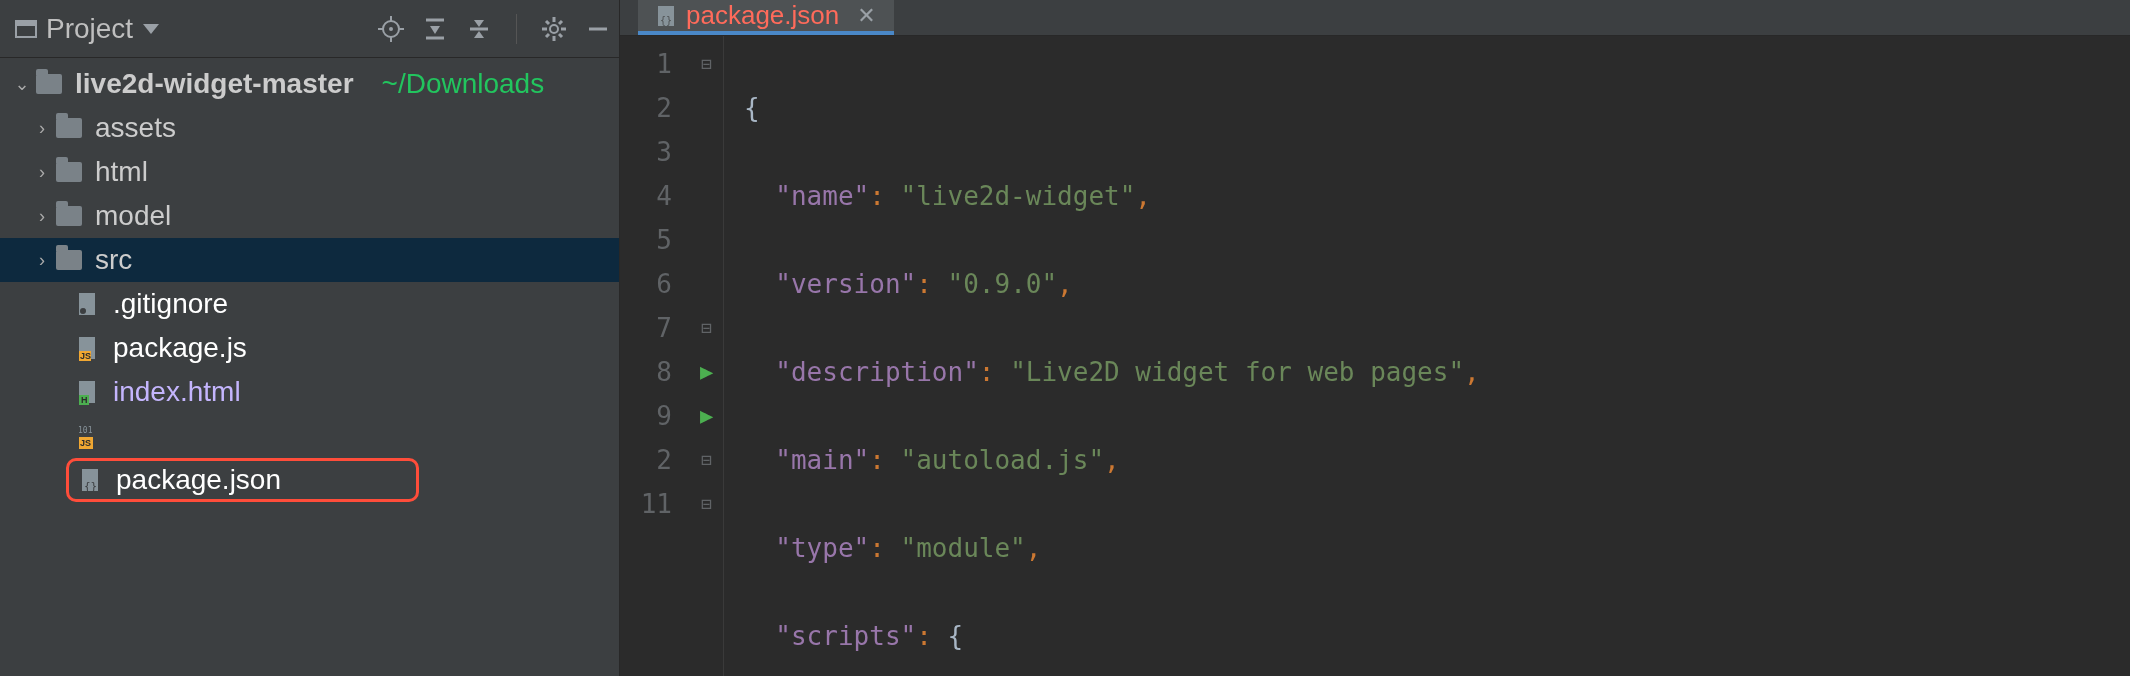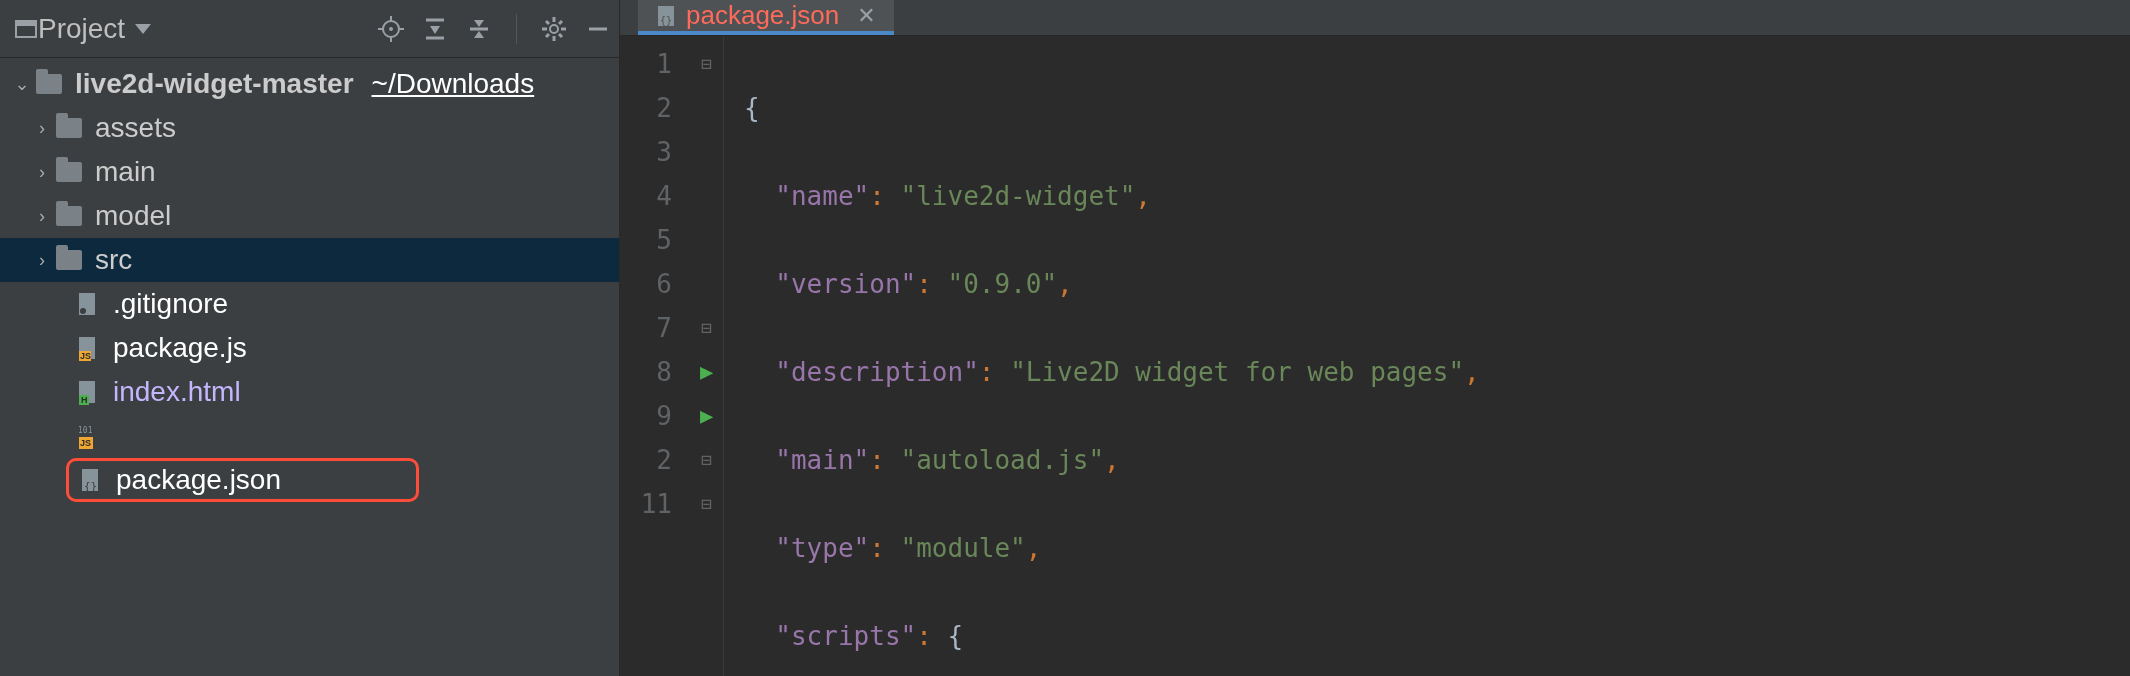--- a/index.html
+++ b/index.html
@@ -25,20 +25,21 @@
     height: 58px;
     display: flex;
     align-items: center;
     padding: 0 8px 0 14px;
     border-bottom: 1px solid #282828;
     gap: 8px;
   }
   .sidebar-title-wrap {
     display: flex;
     align-items: center;
+    gap: 8px;
     flex: 1;
   }
   .sidebar-title {
     font-family: -apple-system, "Segoe UI", sans-serif;
     font-size: 28px;
     color: #bfbfbf;
     display:flex;
     align-items:center;
     gap:10px;
   }
@@ -62,21 +63,21 @@
     align-items: center;
     height: 44px;
     padding-left: 10px;
     white-space: nowrap;
   }
   .tree-row.selected { background: #0d293e; }
   .tree-arrow { width: 24px; display:inline-flex; justify-content:center; color:#aaa; font-size:18px;}
   .tree-icon { width: 30px; display:inline-flex; justify-content:center; align-items:center; margin-right:11px;}
   .tree-label { color:#ccc; }
   .tree-label.accent { color:#ffffff; }
-  .tree-hint { color:#ffffff; margin-left:18px;text-decoration:underline; }
+  .tree-hint { color:#22c55e; margin-left:28px; }
   .indent-1 { padding-left: 30px; }
   .indent-2 { padding-left: 72px; }
   .highlight-box {
     border: 3px solid #ff4d3a;
     border-radius: 10px;
     margin-left: 66px;
     margin-right: 200px;
     display:flex;
     align-items:center;
     height:44px;
@@ -234,21 +235,21 @@
       <span class="tree-icon">
           <span class="folder-icon"></span>
         </span>
       <span class="tree-label">assets</span>
     </div>
     <div class="tree-row indent-1">
       <span class="tree-arrow">›</span>
       <span class="tree-icon">
           <span class="folder-icon"></span>
         </span>
-      <span class="tree-label">main</span>
+      <span class="tree-label">html</span>
     </div>
     <div class="tree-row indent-1">
       <span class="tree-arrow">›</span>
       <span class="tree-icon">
           <span class="folder-icon"></span>
         </span>
       <span class="tree-label">model</span>
     </div>
     <div class="tree-row indent-1 selected">
       <span class="tree-arrow">›</span>

